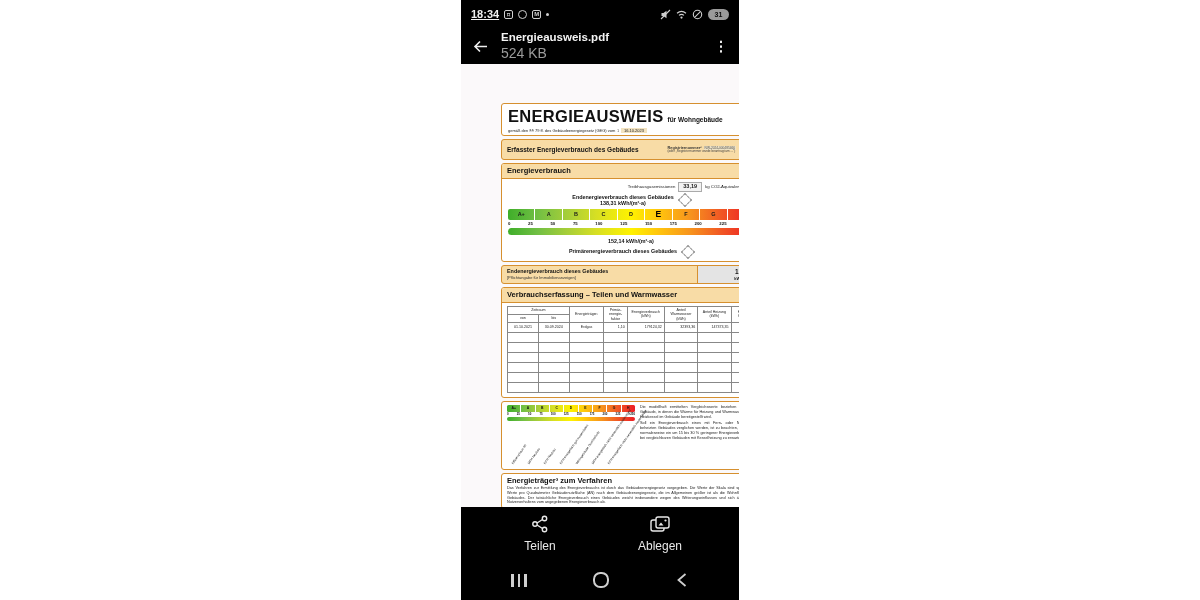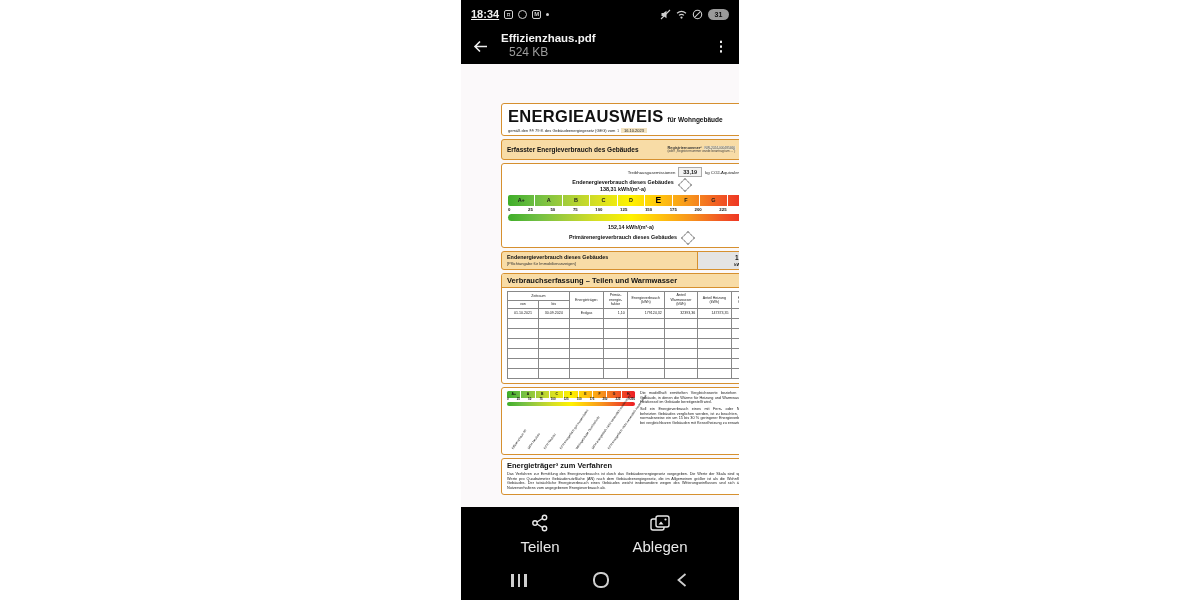--- a/index.html
+++ b/index.html
@@ -19,21 +19,21 @@
   .dot-icon{width:3px;height:3px;background:#cfcfcf;border-radius:50%;}
   .battery{min-width:17px;height:11px;background:#9a9a9a;border-radius:5.5px;display:flex;
     align-items:center;justify-content:center;font-size:7px;font-weight:700;color:#0c0c0c;padding:0 2px;}
 
   
   .appbar{position:absolute;top:28px;left:0;right:0;height:36px;background:#000;display:flex;
     align-items:center;padding:0 8px;box-sizing:border-box;gap:10px;}
   .back-btn{width:22px;height:22px;display:flex;align-items:center;justify-content:center;color:#eee;}
   .appbar-titles{flex:1;display:flex;flex-direction:column;line-height:1.15;}
   .app-title{font-size:11.5px;font-weight:700;color:#f3f3f3;}
-  .app-sub{font-size:12px;color:#9c9c9c;margin-left:8px;}
+  .app-sub{font-size:14px;color:#9c9c9c;}
   .menu-btn{width:20px;height:22px;display:flex;align-items:center;justify-content:center;
     color:#eee;font-size:14px;font-weight:700;}
 
   
   .viewport{position:absolute;top:64px;left:0;right:0;height:443px;background:#FBF9FA;overflow:hidden;}
   .doc{margin:39px auto 0;width:260px;color:#111;padding-left:40px;}
   .doc *{line-height:1.25;}
   .obox{border:1px solid #D6902F;border-radius:3px;background:#fff;overflow:hidden;margin-bottom:3px;}
 
   
@@ -115,21 +115,21 @@
   .cmp-p{font-size:3.8px;color:#222;text-align:justify;margin:0 0 2px 0;}
 
   
   .exp-body{padding:2px 5px 3px 5px;}
   .exp-title{font-size:7.5px;font-weight:700;margin-bottom:1px;}
   .exp-text{font-size:3.8px;color:#222;text-align:justify;}
 
   
   .actionbar{position:absolute;top:507px;left:0;right:0;height:53px;background:#000;display:flex;
     justify-content:space-between;align-items:center;padding:0 46px;box-sizing:border-box;}
-  .action{display:flex;flex-direction:column;align-items:center;gap:5px;color:#e9e9e9;font-size:15px;width:66px;}
+  .action{display:flex;flex-direction:column;align-items:center;gap:5px;color:#e9e9e9;font-size:12px;width:66px;}
   .action svg{display:block;}
 
   
   .navbar{position:absolute;top:560px;left:0;right:0;height:40px;background:#000;display:flex;
     justify-content:space-between;align-items:center;padding:0 50px;box-sizing:border-box;}
   .nav-recents{display:flex;gap:4px;}
   .nav-recents i{display:block;width:2.5px;height:13px;background:#cfcfcf;}
   .nav-home{width:16px;height:16px;border:2px solid #cfcfcf;border-radius:45%;box-sizing:border-box;}
 </style>
 </head>
@@ -164,21 +164,21 @@
       </div>
     </div>
 
     <div class="appbar">
       <div class="back-btn">
         <svg width="17" height="17" viewBox="0 0 17 17">
           <path d="M15 8.5 H3 M8 3.5 L3 8.5 L8 13.5" fill="none" stroke="#eee" stroke-width="1.6"></path>
         </svg>
       </div>
       <div class="appbar-titles">
-        <span class="app-title">Effizienzhaus.pdf</span>
+        <span class="app-title">Energieausweis.pdf</span>
         <span class="app-sub">524 KB</span>
       </div>
       <div class="menu-btn">⋮</div>
     </div>
 
     <div class="viewport">
       <div class="doc">
 
         <div class="obox titlebox">
           <div class="doc-title-row">
@@ -200,20 +200,21 @@
                 <span class="reg-label">Registriernummer²</span>
                 <span class="reg-value">NW-2024-000485466</span>
               </div>
               <div class="reg-note">(oder „Registriernummer wurde beantragt am ...“)</div>
             </div>
           </div>
           <div class="page-badge">3</div>
         </div>
 
         <div class="obox">
+          <div class="sec-head">Energieverbrauch</div>
           <div class="energy-body">
             <div class="ghg-row">
               <span>Treibhausgasemissionen</span>
               <span class="ghg-value">33,19</span>
               <span>kg CO2-Äquivalent/(m²·a)</span>
             </div>
             <div class="end-block">
               <div class="end-labels">
                 <div class="mini-bold">Endenergieverbrauch dieses Gebäudes</div>
                 <div class="mini-bold">

